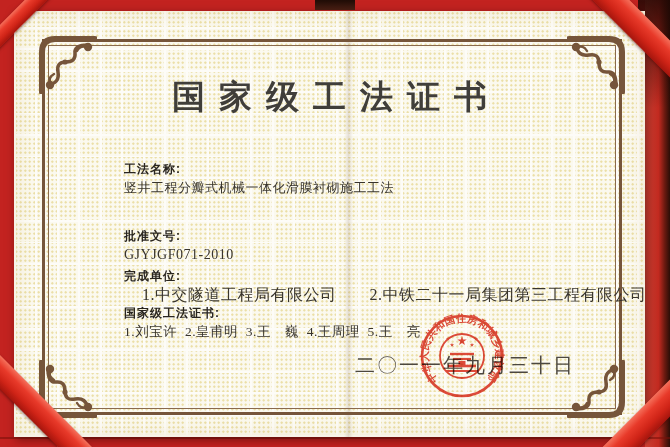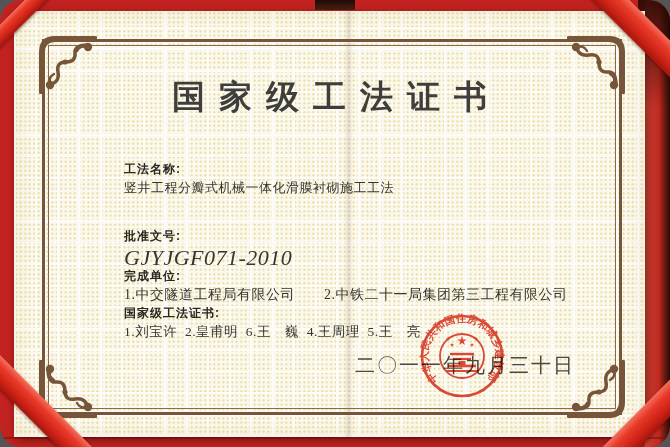--- a/index.html
+++ b/index.html
@@ -1,20 +1,19 @@
 <!DOCTYPE html>
 <html><head>
 <meta charset="utf-8">
 <style>
   html,body{margin:0;padding:0;background:#555;}
   .stage{
     position:relative; width:670px; height:447px; overflow:hidden;
     background:#c32320;
     font-family:"Liberation Serif","DejaVu Serif",serif;
-    border-radius:21px;
   }
   
   .cover-right{
     position:absolute; right:0; top:0; width:25px; height:100%;
     background:linear-gradient(to right,#d14436 0%, #c22a20 55%, #6d1a10 78%, #2a0e07 100%);
   }
   .cover-right-topdark{
     position:absolute; right:0; top:0; width:32px; height:120px;
     background:linear-gradient(to bottom, rgba(30,8,4,.85), rgba(30,8,4,0) 90%);
   }
@@ -62,22 +61,22 @@
     letter-spacing:14px; text-indent:14px; color:#403e3a;
   }
   .row{ position:absolute; left:86px; white-space:pre; color:#333026; }
   .row .lbl{
     font-family:"Liberation Sans","DejaVu Sans",sans-serif;
     font-weight:bold; font-size:12px; color:#29251f; letter-spacing:1px;
   }
   .row .val{ font-size:13px; letter-spacing:.5px; color:#38342c; }
   .row1{ top:130px; } .row2{ top:165px; } .row3{ top:197px; }
   .row4{ top:237px; } .row5{ top:274px; }
-  .row3 .val{ font-size:22px; letter-spacing:.5px;font-style:italic; }
-  .row4 .val{ font-size:14px; }
+  .row3 .val{ font-size:14px; letter-spacing:.5px; }
+  .row4 .val{ font-size:16px;margin-left:18px; }
   .row5 .val{ font-size:13.5px; }
   .date{
     position:absolute; left:341px; top:341px;
     font-size:20px; letter-spacing:2px; color:#4c473f; white-space:pre;
   }
   
   .seal{
     position:absolute; left:396px; top:293px; width:104px; height:104px;
     mix-blend-mode:multiply; opacity:.9;
   }
@@ -163,21 +162,21 @@
     <div class="row row3">
       <span class="lbl">批准文号:</span>
       <span class="val">GJYJGF071-2010</span>
     </div>
     <div class="row row4">
       <span class="lbl">完成单位:</span>
       <span class="val">1.中交隧道工程局有限公司　　2.中铁二十一局集团第三工程有限公司</span>
     </div>
     <div class="row row5">
       <span class="lbl">国家级工法证书:</span>
-      <span class="val">1.刘宝许  2.皇甫明  6.王　巍  4.王周理  5.王　亮</span>
+      <span class="val">1.刘宝许  2.皇甫明  3.王　巍  4.王周理  5.王　亮</span>
     </div>
 
     <div class="date">二〇一一年九月三十日</div>
 
     <svg class="seal" viewBox="0 0 104 104">
       <defs>
         <polygon id="star" points="0,-1 0.224,-0.309 0.951,-0.309 0.363,0.118 0.588,0.809 0,0.382 -0.588,0.809 -0.363,0.118 -0.951,-0.309 -0.224,-0.309"></polygon>
         <path id="sealArc" d="M 28,76 A 34,34 0 1 1 76,76" fill="none"></path>
       </defs>
       <circle cx="52" cy="52" r="40" fill="none" stroke="#dd3826" stroke-width="2.6"></circle>

